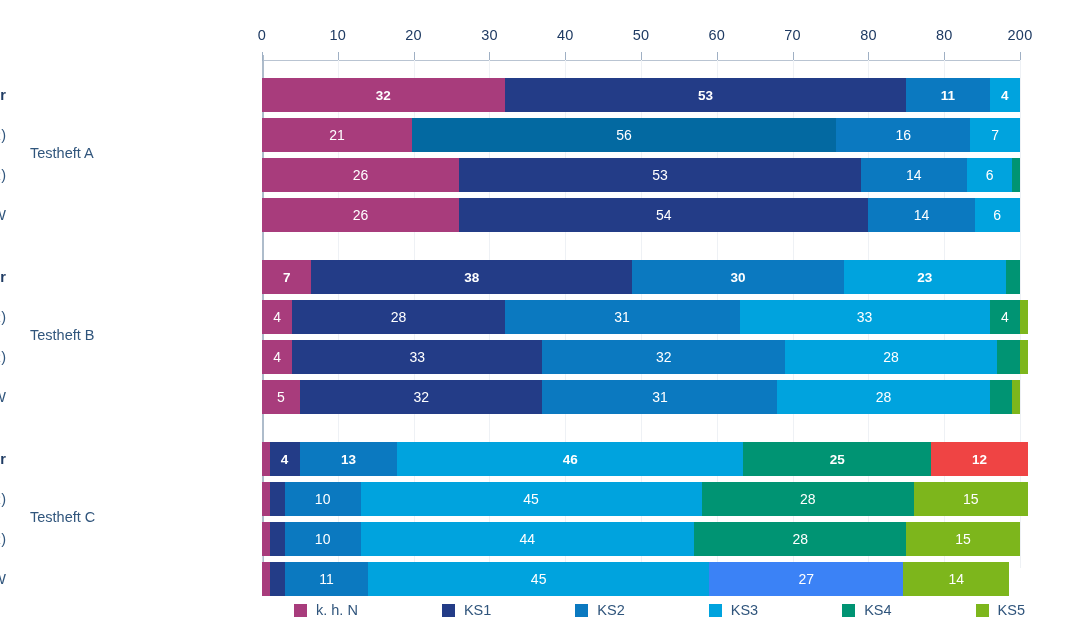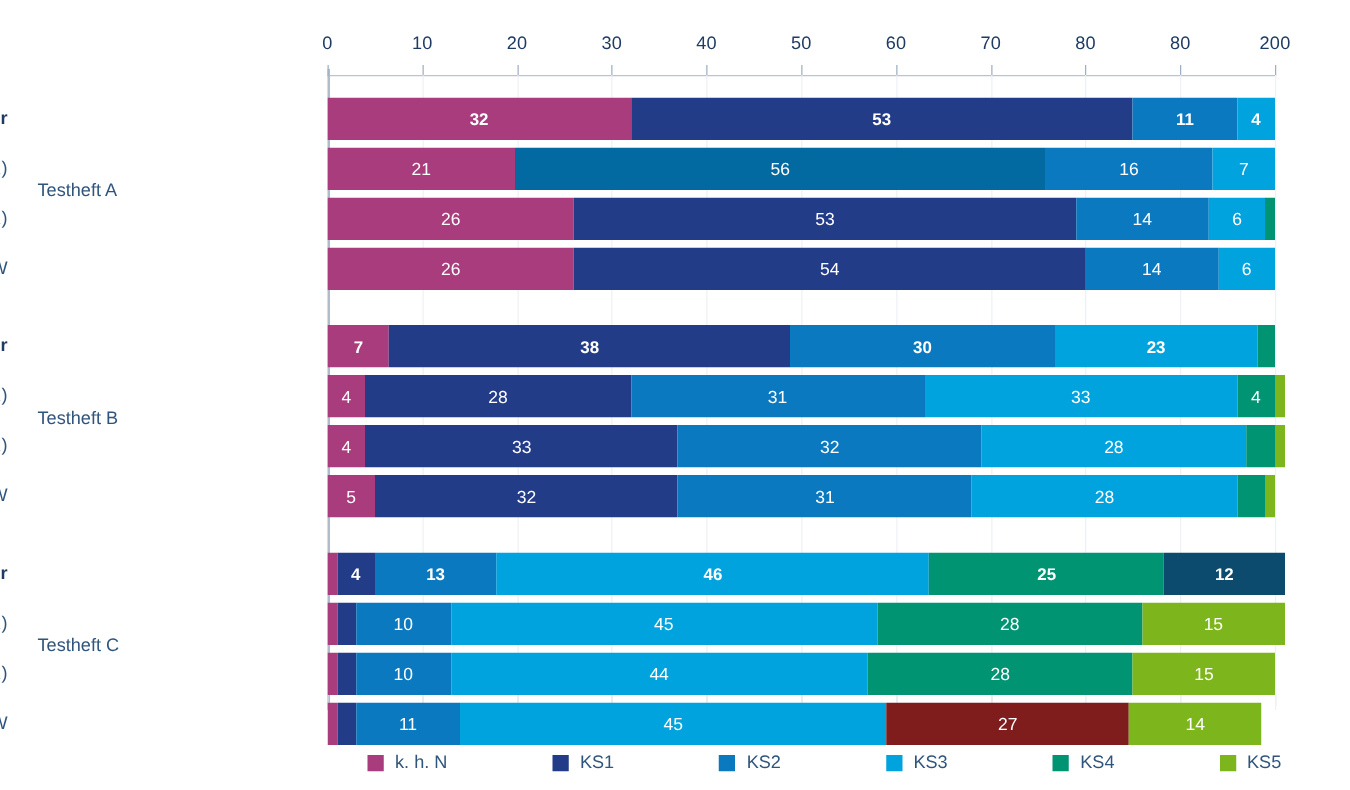--- a/index.html
+++ b/index.html
@@ -202,21 +202,21 @@
       </div>
       <div class="group" style="top: 0px;">
         <div class="row" style="top: 442px;">
           <div class="row-label bold">Metropole Ruhr</div>
           <div class="bar" style="width: 765.58px;">
             <div class="seg bold" style="width: 7.58px; background: rgb(168, 60, 124);"></div>
             <div class="seg bold" style="width: 30.32px; background: rgb(35, 60, 135);">4</div>
             <div class="seg bold" style="width: 98.54px; background: rgb(11, 121, 192);">13</div>
             <div class="seg bold" style="width: 348.68px; background: rgb(0, 163, 222);">46</div>
             <div class="seg bold" style="width: 189.5px; background: rgb(0, 148, 115);">25</div>
-            <div class="seg bold" style="width: 97px; background: #0c4a6e;">12</div>
+            <div class="seg bold" style="width: 97px; background: #ef4444;">12</div>
           </div>
         </div>
         <div class="row" style="top: 482px;">
           <div class="row-label">Westfalen (o. MR)</div>
           <div class="bar" style="width: 765.58px;">
             <div class="seg" style="width: 7.58px; background: rgb(168, 60, 124);"></div>
             <div class="seg" style="width: 15.16px; background: rgb(35, 60, 135);"></div>
             <div class="seg" style="width: 75.8px; background: rgb(11, 121, 192);">10</div>
             <div class="seg" style="width: 341.1px; background: rgb(0, 163, 222);">45</div>
             <div class="seg" style="width: 212.24px; background: rgb(0, 148, 115);">28</div>
@@ -234,21 +234,21 @@
             <div class="seg" style="width: 113.7px; background: rgb(125, 182, 28);">15</div>
           </div>
         </div>
         <div class="row" style="top: 562px;">
           <div class="row-label">NRW</div>
           <div class="bar" style="width: 758px;">
             <div class="seg" style="width: 7.58px; background: rgb(168, 60, 124);"></div>
             <div class="seg" style="width: 15.16px; background: rgb(35, 60, 135);"></div>
             <div class="seg" style="width: 83.38px; background: rgb(11, 121, 192);">11</div>
             <div class="seg" style="width: 341.1px; background: rgb(0, 163, 222);">45</div>
-            <div class="seg" style="width: 194px; background: #7f1d1d; text-align: center;">27</div>
+            <div class="seg" style="width: 194px; background: #3b82f6; text-align: center;">27</div>
             <div class="seg" style="width: 106.12px; background: rgb(125, 182, 28);">14</div>
           </div>
         </div>
         <div class="group-label" style="top: 509px;">Testheft C</div>
       </div>
     </div>
   <div class="legend" id="legend">
       <div class="legend-item">
         <span class="legend-swatch" style="background: rgb(168, 60, 124);"></span>
         <span class="legend-text">k. h. N</span>

